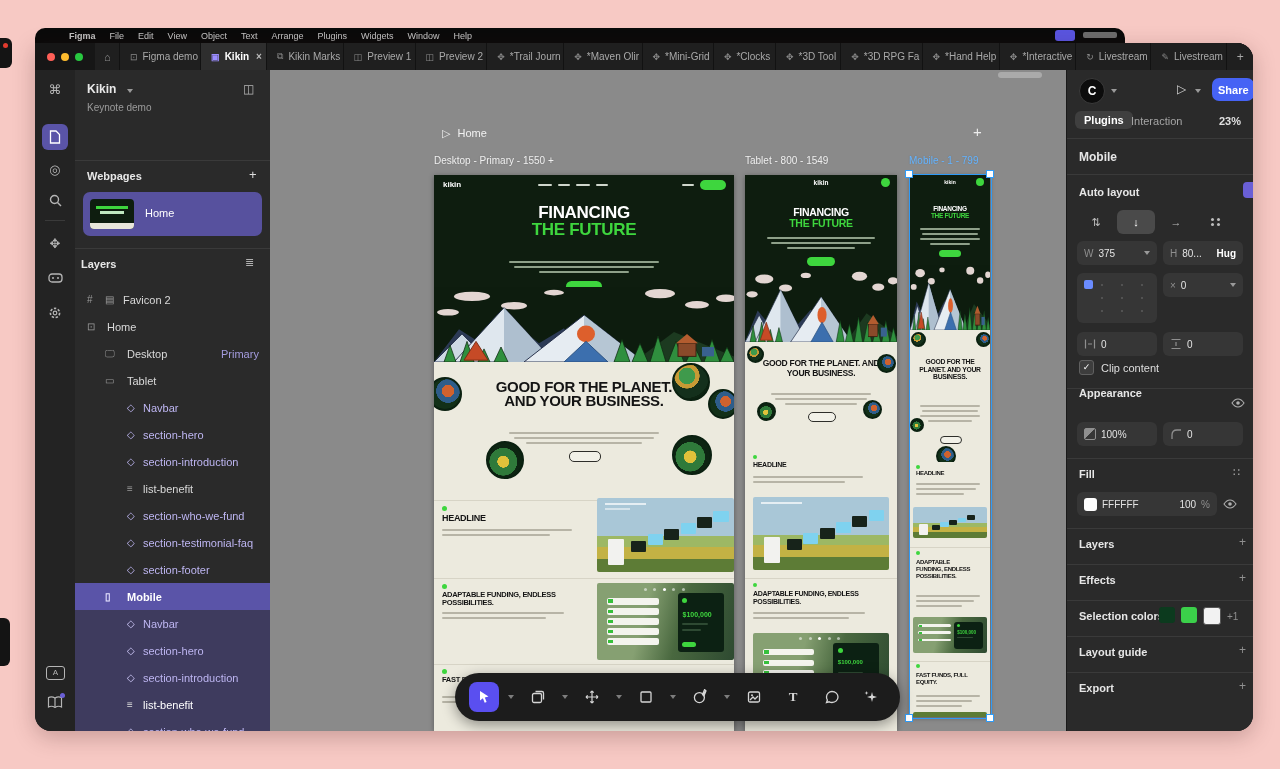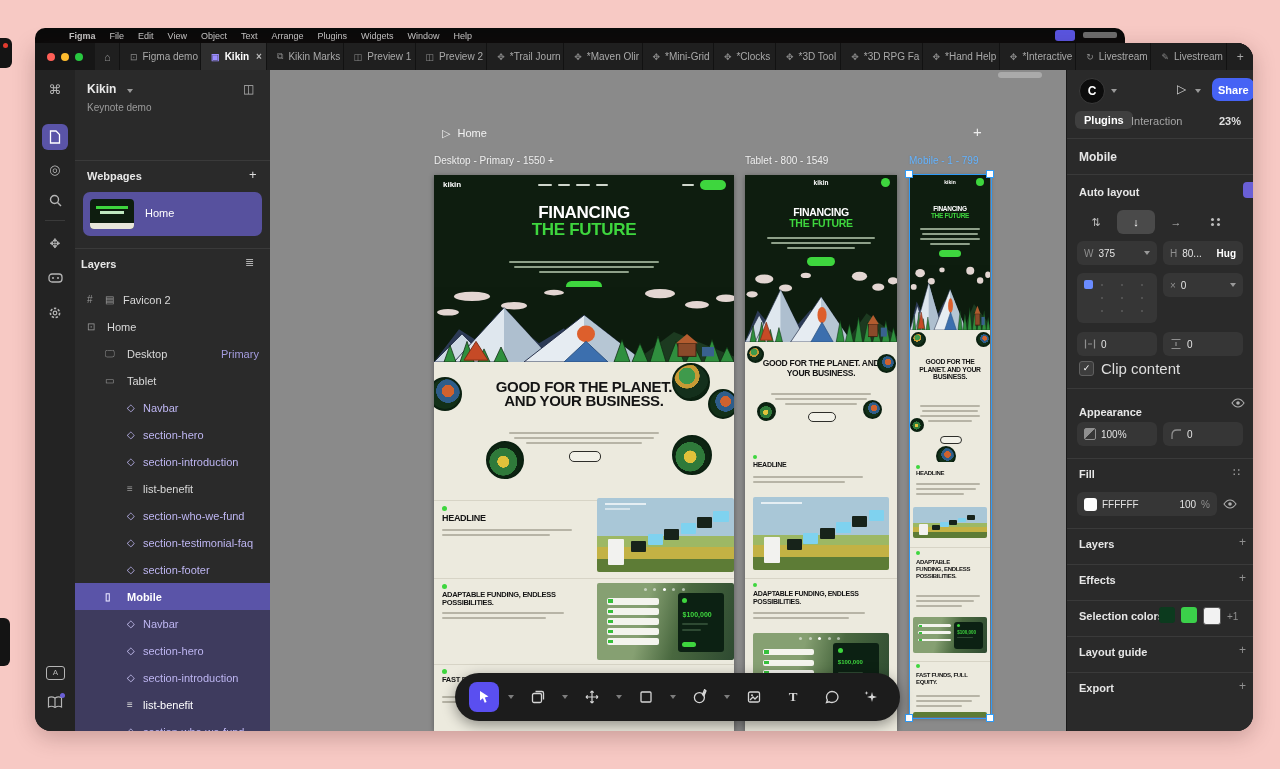--- a/index.html
+++ b/index.html
@@ -757,25 +757,25 @@
       <span>0</span>
     </div>
     <div class="input" style="left:96px;top:262px;width:66px">
       <svg width="12" height="12" viewBox="0 0 12 12" stroke="#8f8f8f" stroke-width="1.2">
           <path d="M1.5 1.5 H10.5 M1.5 10.5 H10.5 M6 4 V8"></path>
         </svg>
       <span>0</span>
     </div>
     <div class="abs" style="left:12px;top:290px;display:flex;align-items:center;gap:7px">
       <span style="width:13px;height:13px;border-radius:3px;background:#3d3d3d;border:1px solid #606060;color:#fff;font-size:9px;text-align:center;line-height:13px">✓</span>
-      <span style="color:#dedede;font-size:15px">Clip content</span>
+      <span style="color:#dedede;font-size:11px">Clip content</span>
     </div>
     <div class="rp-div" style="top:318px"></div>
 
-    <div class="rp-sect" style="top:336px">Appearance</div>
+    <div class="rp-sect" style="top:317px">Appearance</div>
     <svg class="abs" style="left:164px;top:327px" width="14" height="12" viewBox="0 0 14 12">
         <path d="M1 6 C3 3 5 2 7 2 C9 2 11 3 13 6 C11 9 9 10 7 10 C5 10 3 9 1 6 Z" fill="none" stroke="#b0b0b0" stroke-width="1.1"></path>
         <circle cx="7" cy="6" r="1.8" fill="#b0b0b0"></circle>
       </svg>
     <div class="input" style="left:10px;top:352px;width:66px">
       <span style="width:10px;height:10px;border:1px solid #8f8f8f;border-radius:2px;background:linear-gradient(135deg,#8f8f8f 50%,transparent 50%)"></span>
       <span>100%</span>
     </div>
     <div class="input" style="left:96px;top:352px;width:66px">
       <svg width="12" height="12" viewBox="0 0 12 12">

